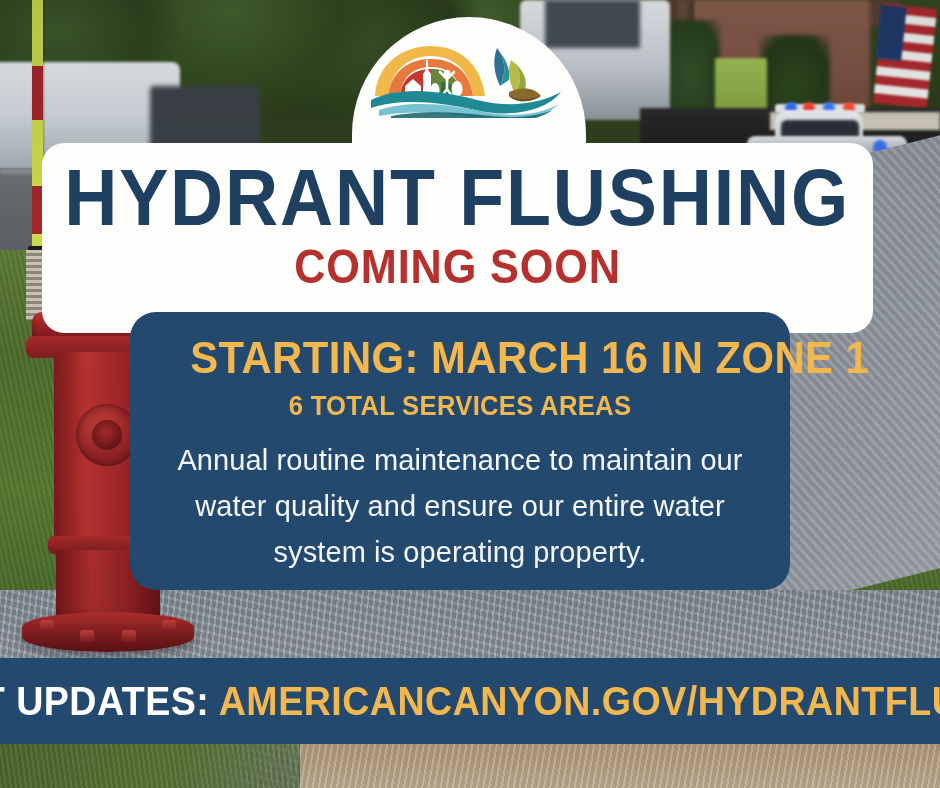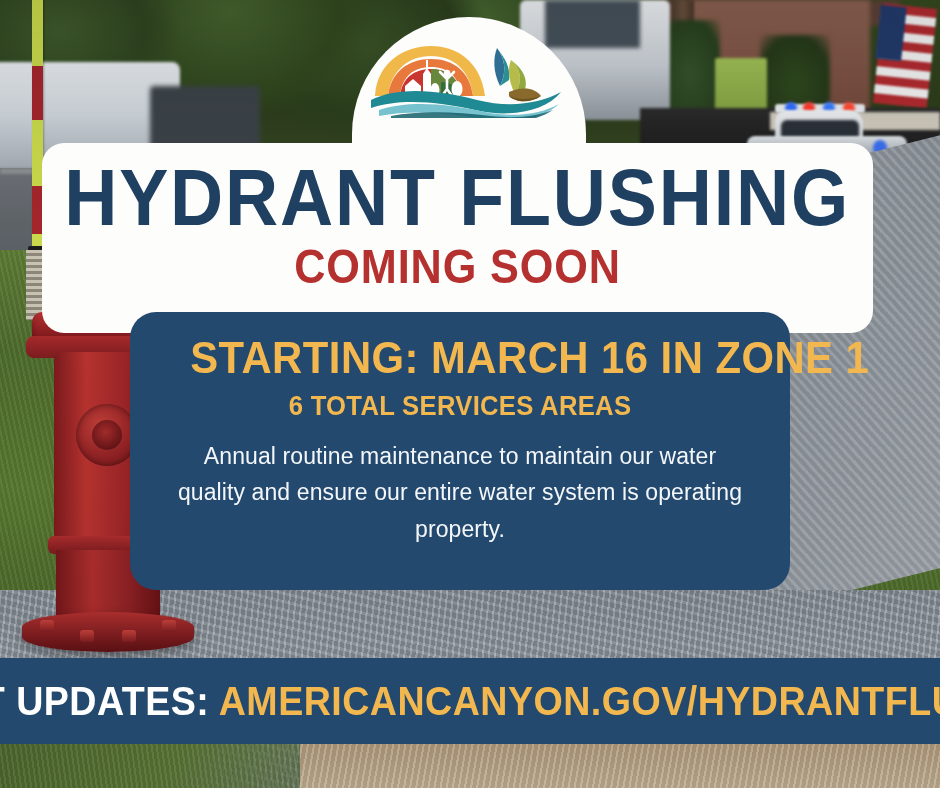--- a/index.html
+++ b/index.html
@@ -346,21 +346,21 @@
     font-weight:700;
     font-size:27px;
     letter-spacing:.3px;
     color:#f2b84f;
     margin-top:10px;
     transform: scaleX(.95);
   }
   .body-copy {
     font-family: "Liberation Sans", sans-serif;
     font-weight:400;
-    font-size:23px;
+    font-size:29px;
     line-height:1.58;
     color:#f4f7fa;
     margin-top:16px;
     letter-spacing:.1px;
   }
 
   
   .banner {
     position:absolute; left:0; top:658px; width:940px; height:86px;
     background:#24496e;

